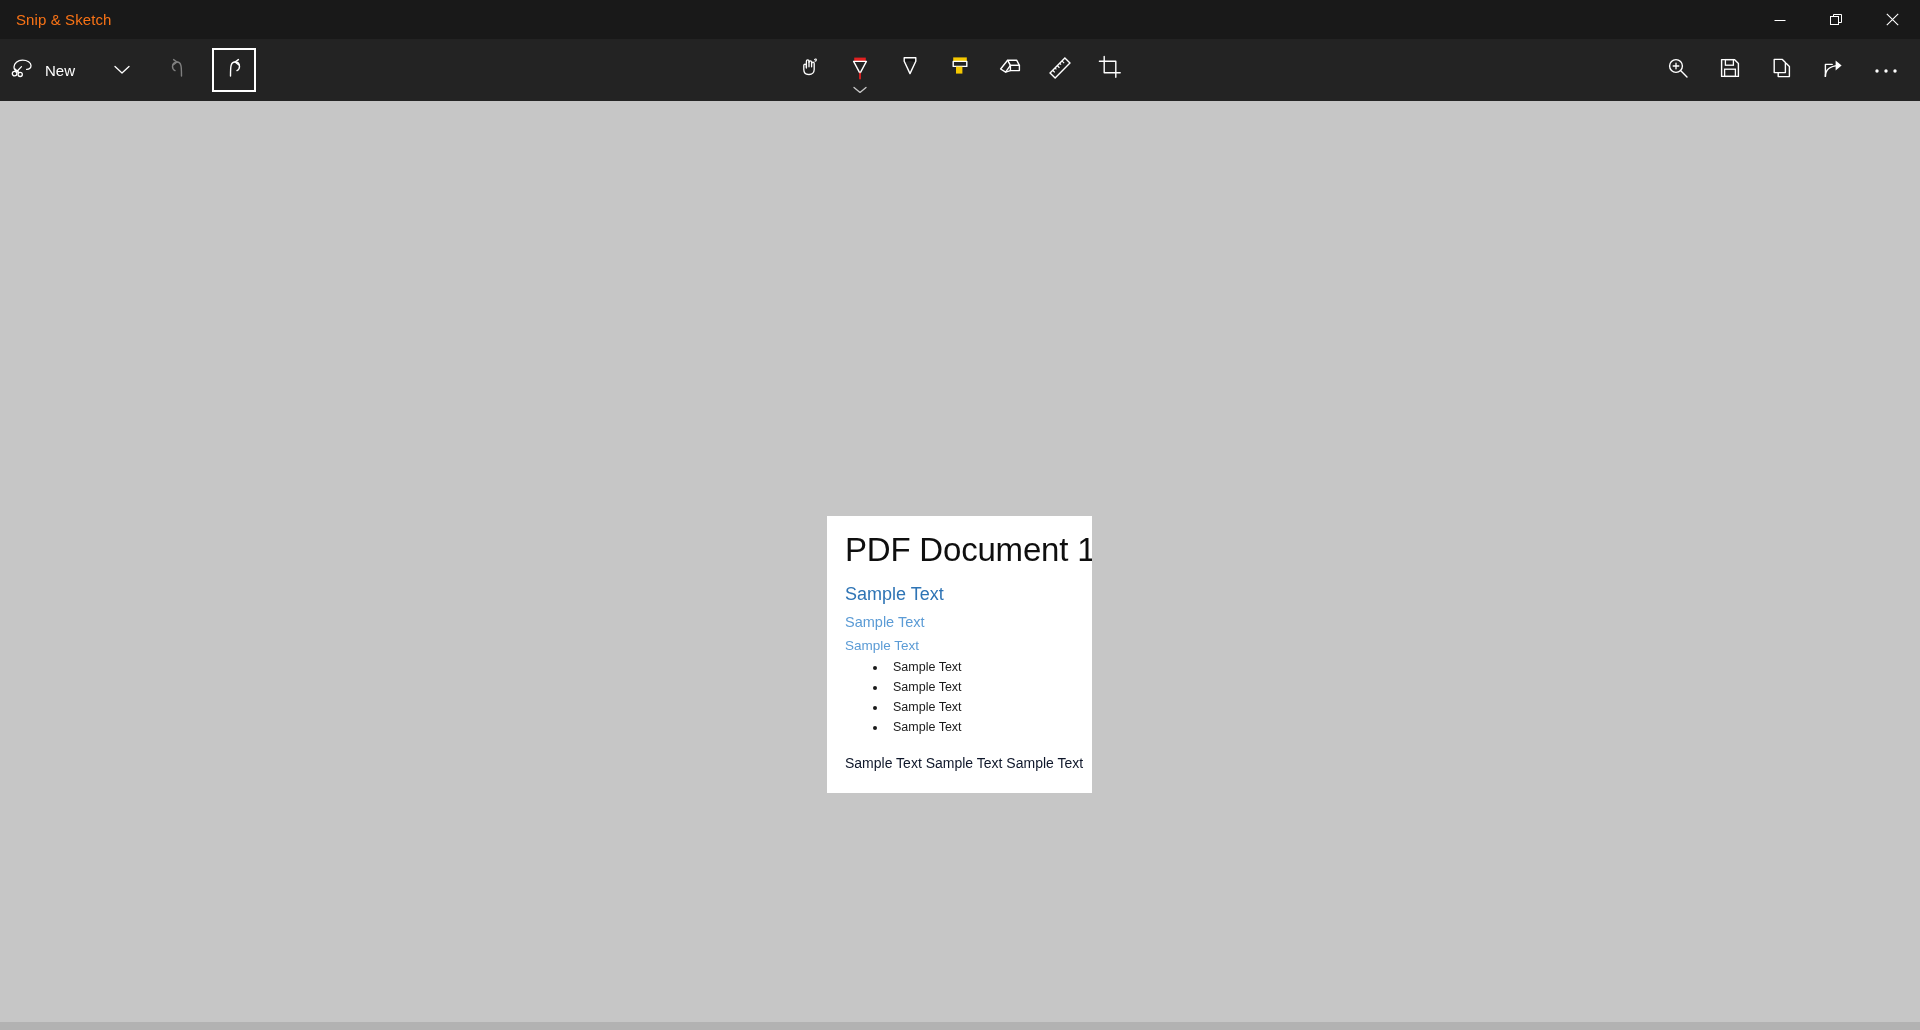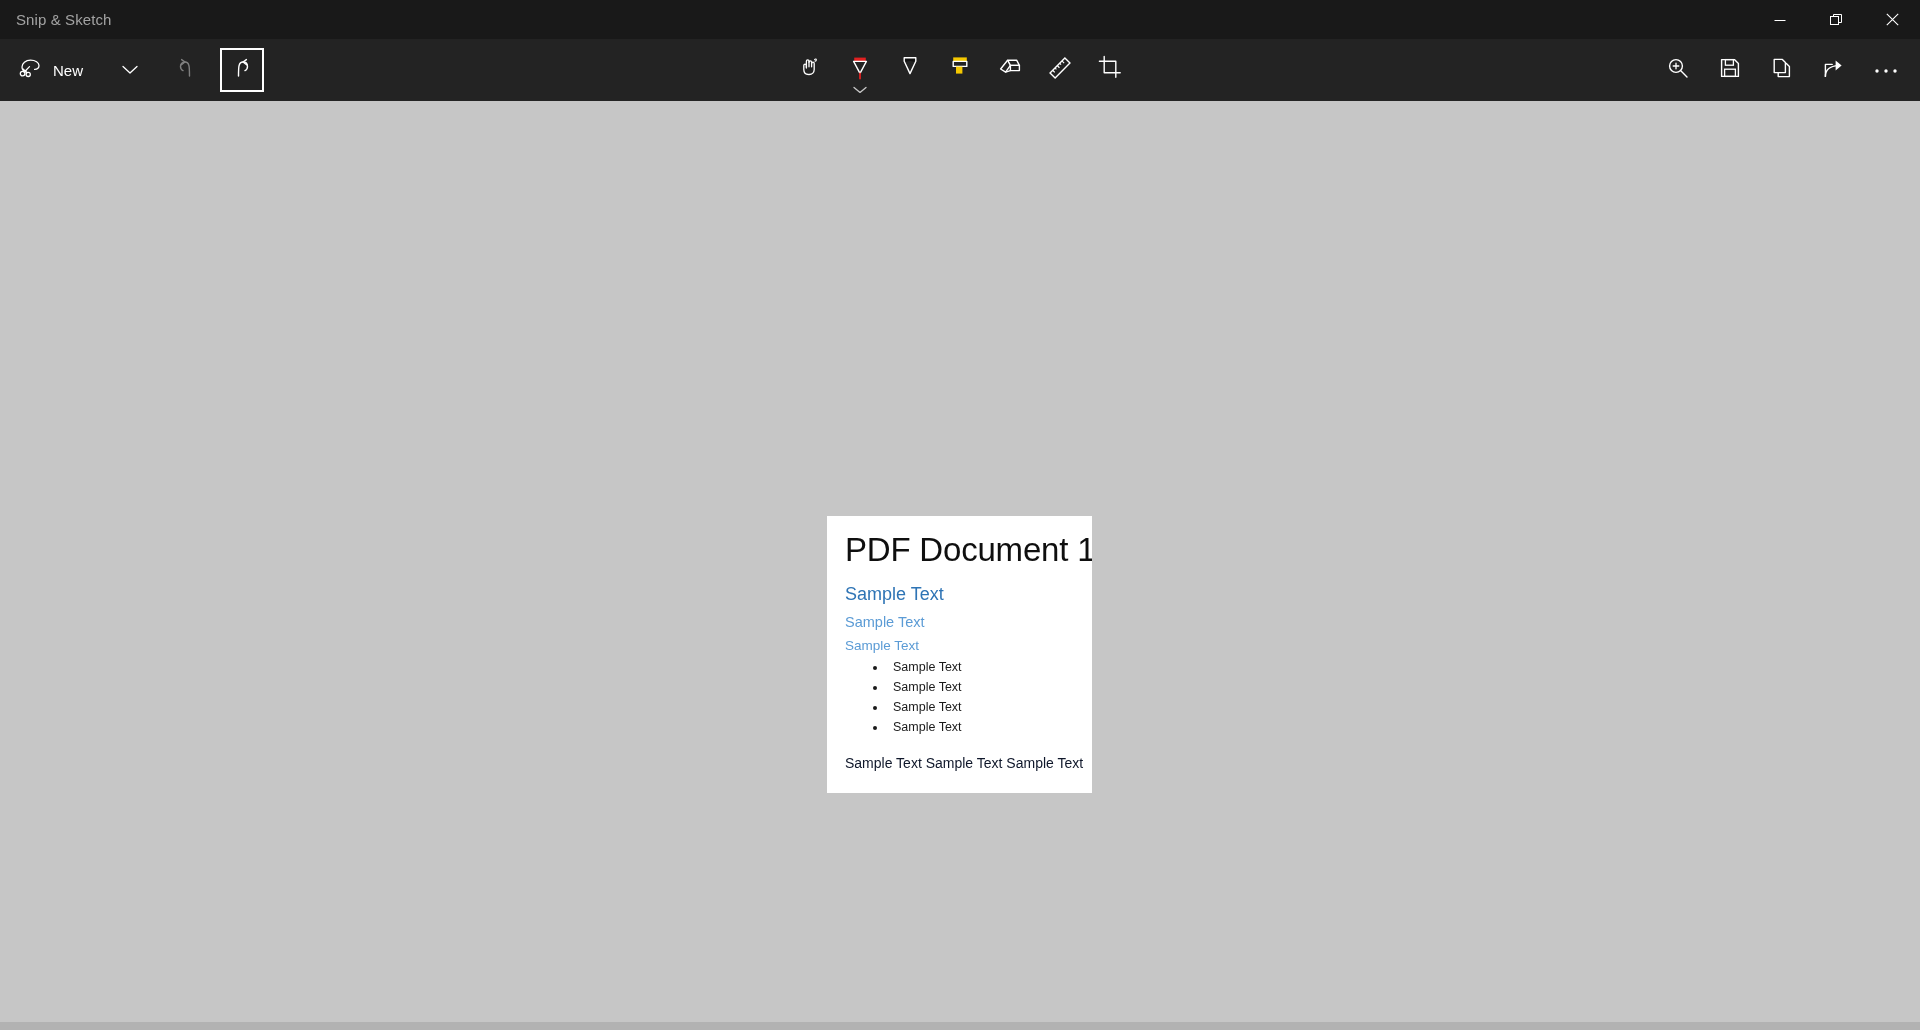--- a/index.html
+++ b/index.html
@@ -26,21 +26,21 @@
   .titlebar {
     position: relative;
     height: 39px;
     min-height: 39px;
     background: #191919;
     display: flex;
     align-items: center;
     justify-content: space-between;
   }
   .titlebar-title {
-    color: #a3a3a3;
+    color: #f97316;
     font-size: 15px;
     letter-spacing: 0.1px;
     padding-left: 16px;
     white-space: nowrap;
     user-select: none;
   }
   .window-controls {
     display: flex;
     height: 39px;
   }
@@ -60,21 +60,20 @@
     height: 62px;
     min-height: 62px;
     background: #232323;
     display: flex;
     align-items: center;
   }
 
   .cmd-left {
     display: flex;
     align-items: center;
-    padding-left: 8px;
     gap: 12px;
   }
   .new-btn {
     display: flex;
     align-items: center;
     gap: 10px;
     height: 44px;
     padding: 0 12px 0 10px;
     cursor: default;
     border: 1px solid transparent;

